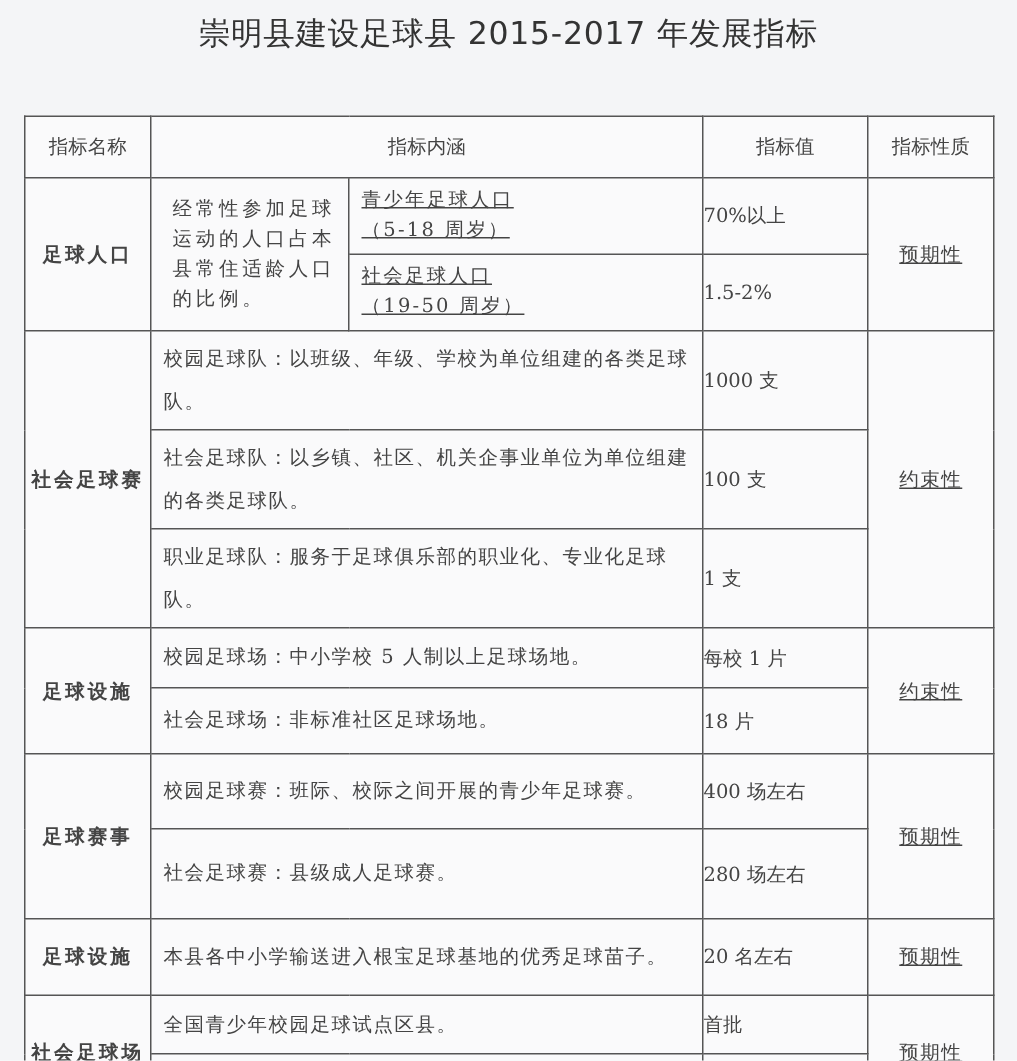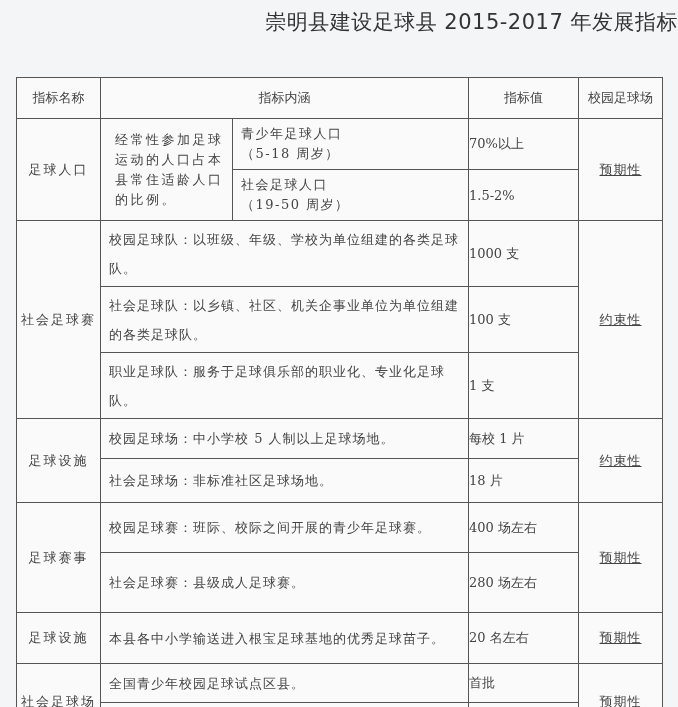--- a/index.html
+++ b/index.html
@@ -5,21 +5,21 @@
   html, body { margin: 0; padding: 0; }
   body {
     width: 678px; height: 707px; overflow: hidden;
     background: #f4f5f7;
     font-family: "DejaVu Serif", "Liberation Serif", serif;
     color: #3a3a3a;
     position: relative;
   }
   .title {
     position: absolute; left: 0; top: 8px; width: 678px;
-    text-align: right;
+    text-align: center;
     font-family: "DejaVu Sans", "Liberation Sans", sans-serif;
     font-size: 21px; color: #333; letter-spacing: 0.5px;
   }
   table.main {
     position: absolute; left: 16px; top: 43px;
     width: 646px; border-collapse: collapse; table-layout: fixed;
     background: #fafafb;
     margin-top: 34px;
   }
   table.main td {
@@ -27,46 +27,46 @@
     padding: 0;
     vertical-align: middle;
     font-size: 13px;
     color: #444;
   }
   .hdr td {
     height: 40px; text-align: center;
     font-family: "DejaVu Sans", "Liberation Sans", sans-serif;
     font-size: 14.5px; color: #333;
   }
-  .name { text-align: center; letter-spacing: 2px; }
+  .name { text-align: center; letter-spacing: 2px; font-weight: bold; }
   .desc { padding-left: 8px !important; line-height: 29px; letter-spacing: 1px; }
   .val { }
   .nat { text-align: center; letter-spacing: 1px; text-decoration: underline; }
   .inner-desc { padding-left: 14px !important; line-height: 20px; letter-spacing: 2.5px; }
-  .sub { padding-left: 8px !important; line-height: 20px; letter-spacing: 1.5px; }
+  .sub { padding-left: 8px !important; line-height: 20px; letter-spacing: 1.5px; text-decoration: underline; }
 </style>
 </head>
 <body>
 
 <div class="title">崇明县建设足球县 2015-2017 年发展指标</div>
 
 <table class="main">
   <colgroup>
     <col style="width:84px">
     <col style="width:132px">
     <col style="width:236px">
     <col style="width:110px">
     <col style="width:84px">
   </colgroup>
   <tbody>
       <tr class="hdr">
     <td>指标名称</td>
     <td colspan="2">指标内涵</td>
     <td>指标值</td>
-    <td>校园足球场</td>
+    <td>指标性质</td>
   </tr>
 
   <tr style="height:51px">
     <td rowspan="2" class="name">足球人口</td>
     <td rowspan="2" class="inner-desc">经常性参加足球运动的人口占本县常住适龄人口的比例。</td>
     <td class="sub">
       <div>青少年足球人口</div>
       <div>（5-18 周岁）</div>
     </td>
     <td class="val">70%以上</td>

